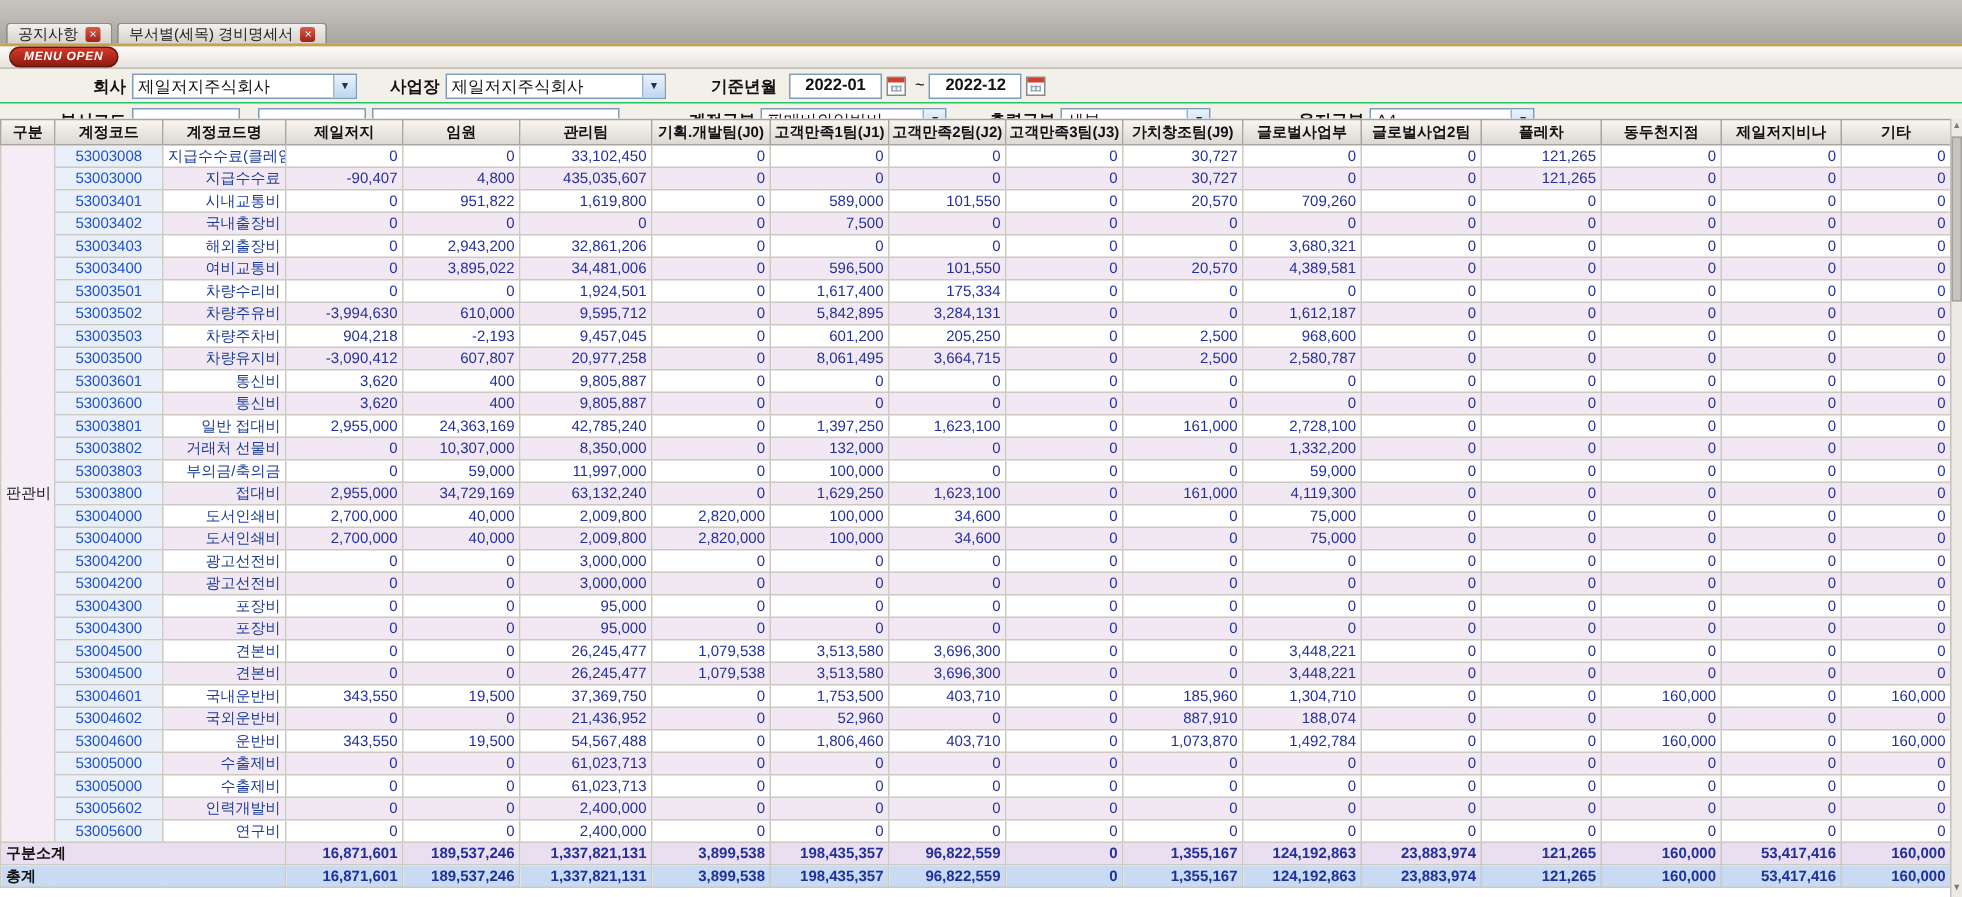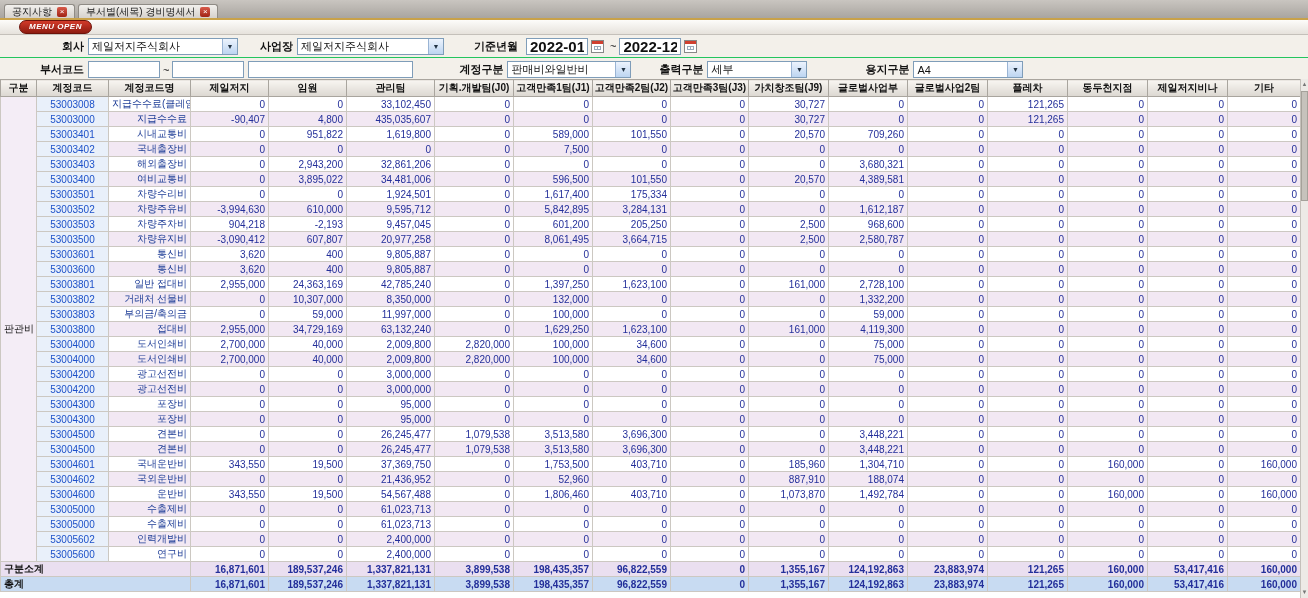--- a/index.html
+++ b/index.html
@@ -1,36 +1,36 @@
 <!DOCTYPE html>
 <html><head>
 <meta charset="utf-8">
 <style>
   *{box-sizing:border-box;margin:0;padding:0}
   html,body{width:1308px;height:598px;overflow:hidden}
   body{font-family:"Liberation Sans","DejaVu Sans",sans-serif;background:#cdc9c4;position:relative}
 
   
-  .titlebar{height:20px;background:linear-gradient(#c9c5c0,#a9a5a0);display:flex;align-items:flex-end;padding-left:4px;border-bottom:2px solid #c9a24a}
+  .titlebar{height:31px;background:linear-gradient(#c9c5c0,#a9a5a0);display:flex;align-items:flex-end;padding-left:4px;border-bottom:2px solid #c9a24a}
   .tab{display:inline-flex;align-items:center;gap:5px;height:14px;padding:0 7px;font-size:10px;color:#222;
        background:linear-gradient(#f2f0ed,#d6d2cd);border:1px solid #8f8b85;border-bottom:none;border-radius:3px 3px 0 0;margin-right:3px;white-space:nowrap;cursor:default}
   .tab .x{width:10px;height:10px;background:linear-gradient(#d85a4a,#a02415);color:#fff;font-size:8px;line-height:10px;text-align:center;border-radius:2px;cursor:pointer}
 
   
-  .menubar{height:15px;background:linear-gradient(#fdfcfa,#e6e2dc);border-bottom:1px solid #c4c0ba;display:flex;align-items:center;padding-left:19px}
+  .menubar{height:15px;background:linear-gradient(#fdfcfa,#e6e2dc);border-bottom:1px solid #c4c0ba;display:flex;align-items:center;padding-left:6px}
   .menu-open{background:linear-gradient(#d23a2a,#8e1b10);color:#fff;font-size:8px;font-weight:bold;font-style:italic;padding:1px 9px 2px;border-radius:7px;letter-spacing:.5px;cursor:pointer;border:1px solid #6d1209}
 
   
   .filters{background:#f3f0ea;border-bottom:1px solid #a9a5a0}
   .frow{display:flex;align-items:center;height:23px;font-size:11px;white-space:nowrap}
   .frow1{border-bottom:1px solid #22c55e}
   .flabel{font-weight:bold;color:#111}
   .sel{display:inline-flex;align-items:center;justify-content:space-between;background:#fff;border:1px solid #7f9db9;height:17px;font-size:11px;padding-left:3px;color:#111;cursor:pointer;overflow:hidden}
   .sel .arr{flex:0 0 15px;height:15px;margin-left:4px;background:linear-gradient(#ecf3fd,#bdd5f1);border-left:1px solid #9ab4d4;display:flex;align-items:center;justify-content:center;font-size:7px;color:#234}
-  .inp{border:1px solid #7f9db9;height:17px;font-size:15px;padding:0 3px;background:#fff;color:#111}
+  .inp{border:1px solid #7f9db9;height:17px;font-size:11px;padding:0 3px;background:#fff;color:#111}
   .inp.date{width:62px;font-weight:bold;text-align:center}
   .cal{display:inline-block;width:13px;height:13px;border:1px solid #888;background:#fff;position:relative;margin:0 3px;cursor:pointer;flex:0 0 auto}
   .cal:before{content:"";position:absolute;top:0;left:0;right:0;height:3px;background:#d04030}
   .cal:after{content:"";position:absolute;left:2px;top:5px;right:2px;bottom:2px;
              background:linear-gradient(#9ab 1px,transparent 1px),linear-gradient(90deg,#9ab 1px,transparent 1px);background-size:3px 3px}
   .tilde{margin:0 3px;color:#111}
 
   
   .gridwrap{position:absolute;left:0;right:8px;top:79px;bottom:0;overflow:hidden;background:#fff}
   table{border-collapse:collapse;table-layout:fixed;width:1300px;font-size:10px}

